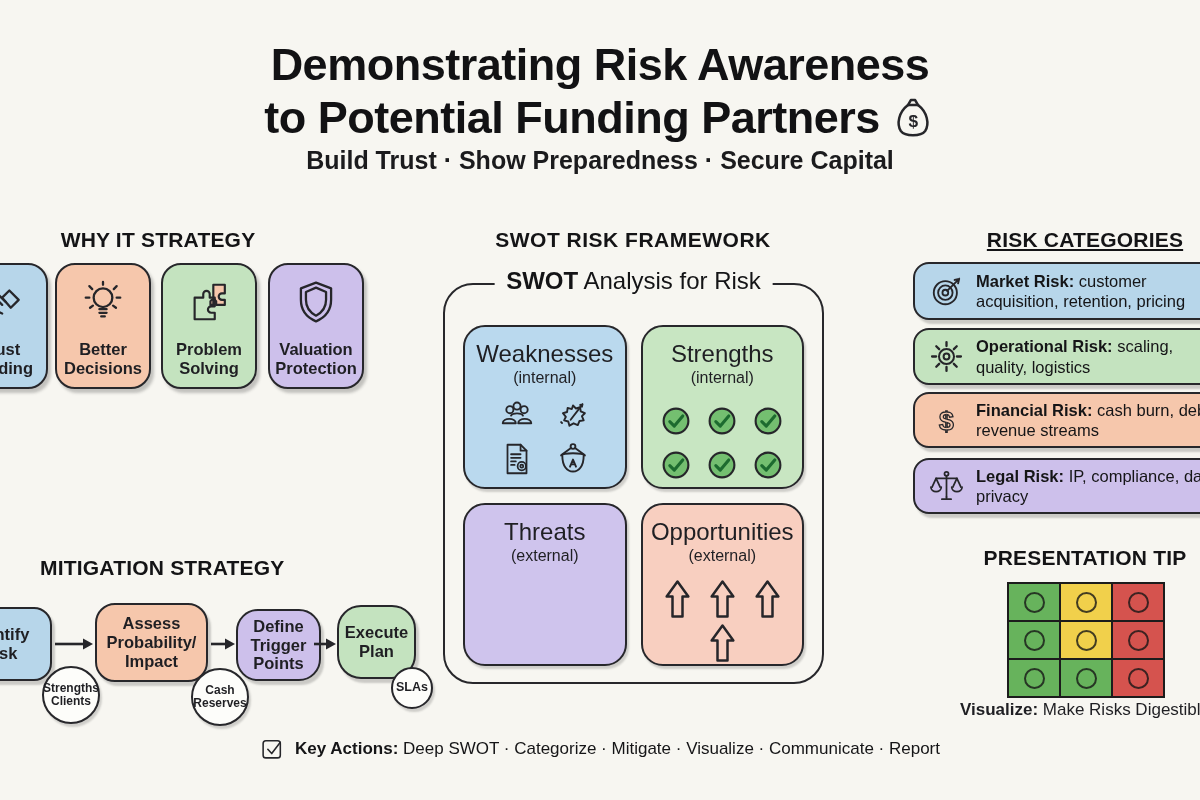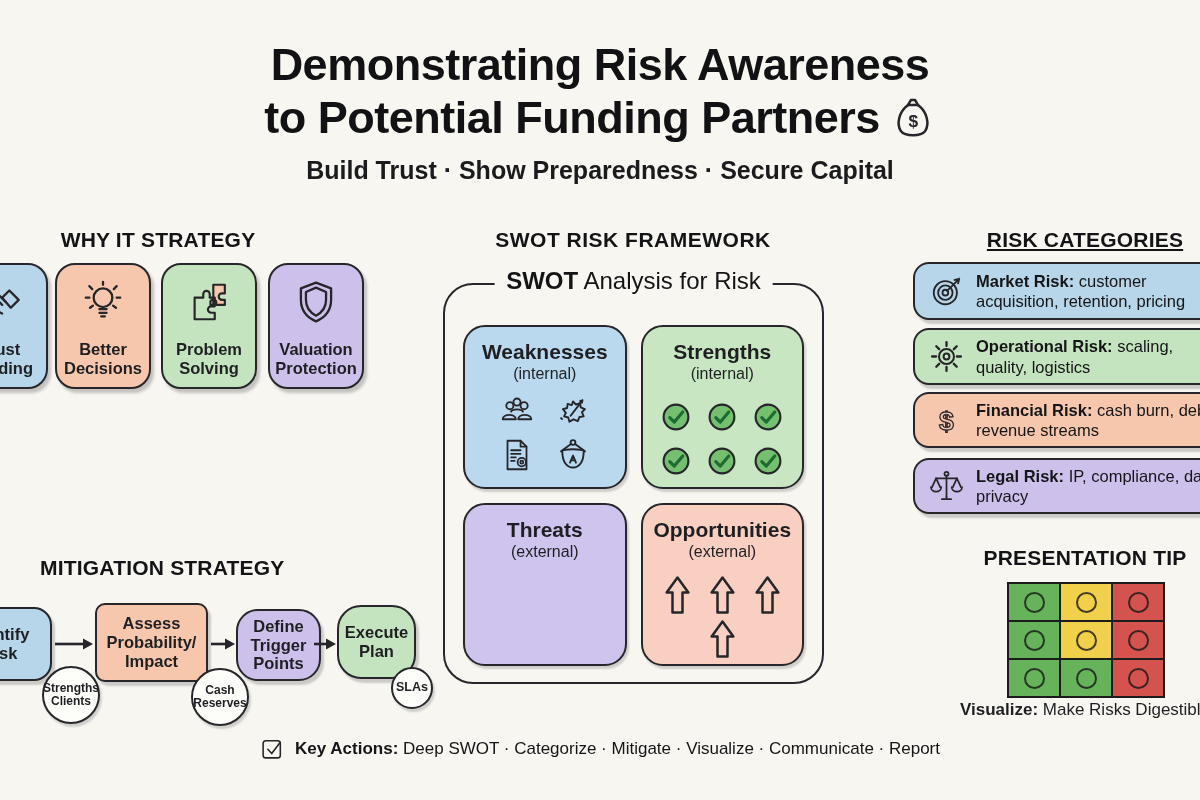--- a/index.html
+++ b/index.html
@@ -3,21 +3,21 @@
 <meta charset="utf-8">
 <style>
   html,body{margin:0;padding:0;}
   body{font-family:"Liberation Sans", sans-serif; color:#1f1f23;}
   .canvas{position:relative;width:1200px;height:800px;overflow:hidden;background:#f7f6f1;}
 
   
   .hdr{position:absolute;top:38px;left:0;right:0;text-align:center;}
   .hdr .t1,.hdr .t2{font-size:45px;font-weight:800;line-height:1.18;letter-spacing:-0.5px;color:#121214;}
   .hdr .t2 .bagicon{width:46px;height:46px;vertical-align:-8px;margin-left:10px;}
-  .hdr .sub{margin-top:12px;font-size:25px;font-weight:600;color:#1b1b1d;}
+  .hdr .sub{margin-top:2px;font-size:25px;font-weight:600;color:#1b1b1d;}
 
   
   .sechead{position:absolute;font-size:21px;font-weight:800;color:#141416;letter-spacing:.2px;}
   .center{text-align:center;}
   .icon{color:#26262a;display:block;}
 
   
   .why-card{position:absolute;top:263px;width:92px;height:122px;border:2px solid #27272b;border-radius:20px;
     box-shadow:3px 4px 3px rgba(40,40,40,.25);}
   .why-card .ci{width:46px;height:46px;margin:14px auto 0;}
@@ -25,21 +25,21 @@
 
   
   .swot-box{position:absolute;left:443px;top:283px;width:377px;height:397px;border:2.5px solid #27272b;border-radius:30px;}
   .swot-title{position:absolute;top:-18px;left:50%;transform:translateX(-50%);background:#f7f6f1;padding:0 12px;
     font-size:24px;white-space:nowrap;color:#141416;}
   .swot-title b{font-weight:800;}
   .quads{position:absolute;top:40px;left:18px;right:18px;bottom:16px;display:grid;
     grid-template-columns:1fr 1fr;grid-template-rows:1fr 1fr;gap:14px;}
   .quad{border:2.5px solid #27272b;border-radius:22px;box-shadow:2px 3px 2px rgba(30,30,30,.18);
     text-align:center;padding-top:13px;box-sizing:border-box;}
-  .quad .qt{font-size:21px;font-weight:700;}
+  .quad .qt{font-size:24px;font-weight:400;}
   .quad .qs{font-size:16px;margin-top:1px;}
   .icgrid{display:grid;grid-template-columns:auto auto;gap:6px 18px;justify-content:center;margin-top:9px;}
   .icgrid .icon{width:38px;height:38px;margin:0 auto;}
   .icstack{display:flex;flex-direction:column;align-items:center;}
   .iclabel{font-size:12.5px;font-weight:800;margin-top:-3px;}
   .badges{margin-top:12px;line-height:0;}
   .badges .icon{display:inline-block;width:36px;height:36px;margin:4px 5px;}
   .arrow-row{display:flex;justify-content:center;gap:18px;margin-top:14px;}
   .arrow-row2{display:flex;justify-content:center;margin-top:4px;}
   .up-arrow{width:27px;height:40px;}
@@ -389,21 +389,21 @@
   <div class="sechead" style="left:40px;top:556px;">MITIGATION STRATEGY</div>
 
   <div class="step" style="left: -52px; top: 607px; width: 104px; height: 74px; border-radius: 18px; background: rgb(183, 214, 234);">
     <span>Identify Risk</span>
 
   </div>
   <svg class="flow-arrow" style="left:54px;top:637px;width:40px;" viewBox="0 0 40 14">
       <line x1="1" y1="7" x2="31" y2="7" stroke="#26262a" stroke-width="2.6"></line>
       <path d="M29 1.5 L39 7 L29 12.5 Z" fill="#26262a"></path>
     </svg>
-  <div class="step" style="left: 95px; top: 603px; width: 113px; height: 79px; border-radius: 10px; background: rgb(246, 199, 172);">
+  <div class="step" style="left: 95px; top: 603px; width: 113px; height: 79px; border-radius: 20px; background: rgb(246, 199, 172);">
     <span>Assess Probability/ Impact</span>
 
   </div>
   <svg class="flow-arrow" style="left:210px;top:637px;width:26px;" viewBox="0 0 26 14">
       <line x1="1" y1="7" x2="17" y2="7" stroke="#26262a" stroke-width="2.6"></line>
       <path d="M15 1.5 L25 7 L15 12.5 Z" fill="#26262a"></path>
     </svg>
   <div class="step" style="left: 236px; top: 609px; width: 85px; height: 72px; border-radius: 22px; background: rgb(205, 192, 235);">
     <span>Define Trigger Points</span>
 

